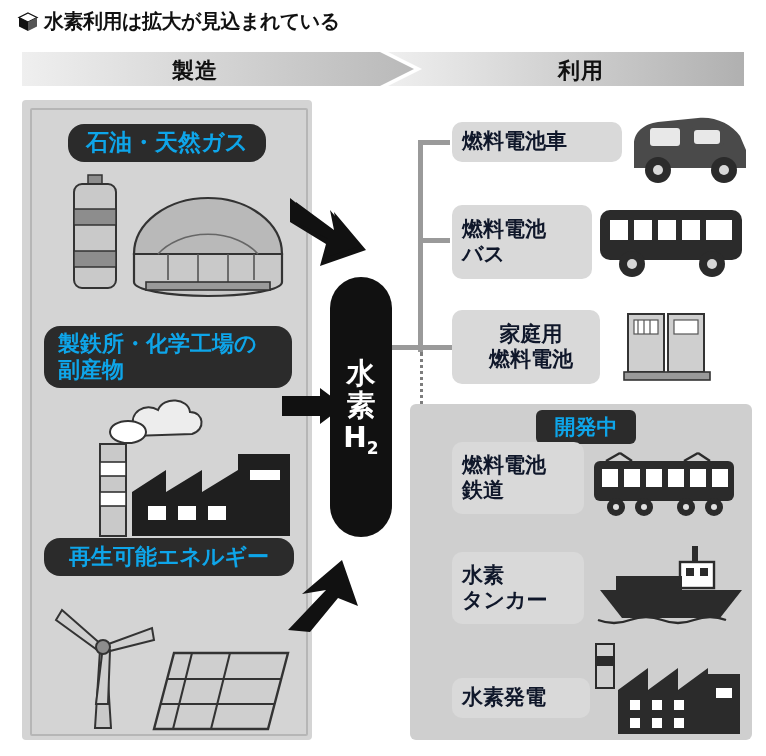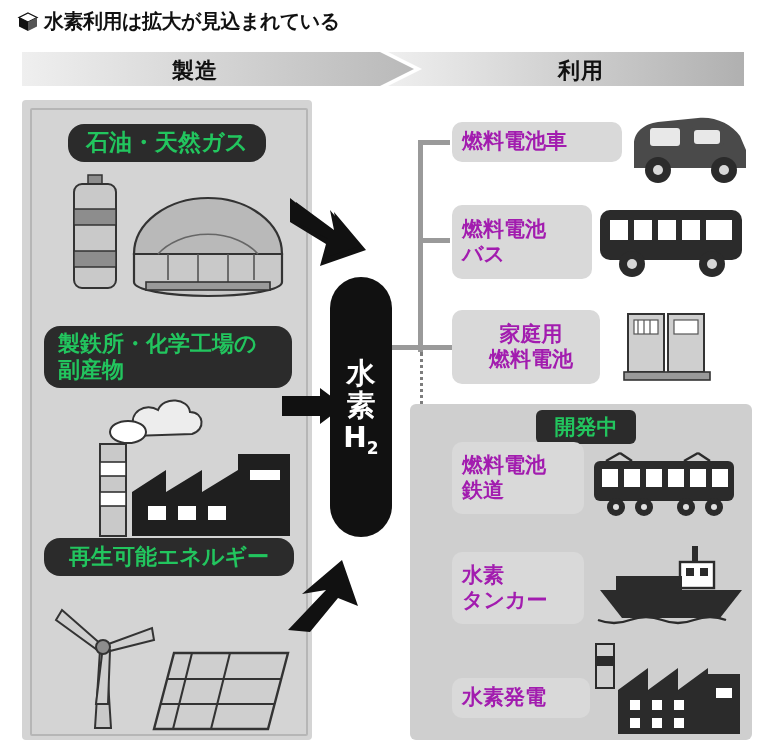--- a/index.html
+++ b/index.html
@@ -15,28 +15,28 @@
   
   #band{position:absolute;left:22px;top:52px;width:722px;height:24px;}
   #band .lbl{position:absolute;top:4px;font-size:22px;font-weight:bold;
        font-family:"DejaVu Sans",sans-serif;letter-spacing:1px;}
 
   
   .panel{position:absolute;background:#d4d4d4;border-radius:4px;}
   .devpanel{position:absolute;background:#cfcfcf;border-radius:6px;}
 
   
-  .darklab{position:absolute;background:#2b2b2b;color:#22c55e;border-radius:16px;
+  .darklab{position:absolute;background:#2b2b2b;color:#0ea5e9;border-radius:16px;
       font-family:"DejaVu Sans",sans-serif;font-weight:bold;
       display:flex;align-items:center;justify-content:center;text-align:center;
       line-height:1.18;letter-spacing:0px;}
 
   
   .uselab{position:absolute;background:#d9d9d9;border-radius:10px;
-      font-family:"DejaVu Sans",sans-serif;font-weight:bold;color:#a21caf;
+      font-family:"DejaVu Sans",sans-serif;font-weight:bold;color:#0f172a;
       display:flex;align-items:center;line-height:1.2;padding-left:10px;
       font-size:21px;}
 
   
   #h2cap{position:absolute;left:330px;top:277px;width:62px;height:260px;
       background:#111;border-radius:31px;color:#fff;display:flex;
       flex-direction:column;align-items:center;justify-content:center;
       font-family:"DejaVu Sans",sans-serif;font-weight:bold;font-size:29px;
       line-height:1.12;letter-spacing:0px;}
   #h2cap .h2sub{font-size:28px;}

